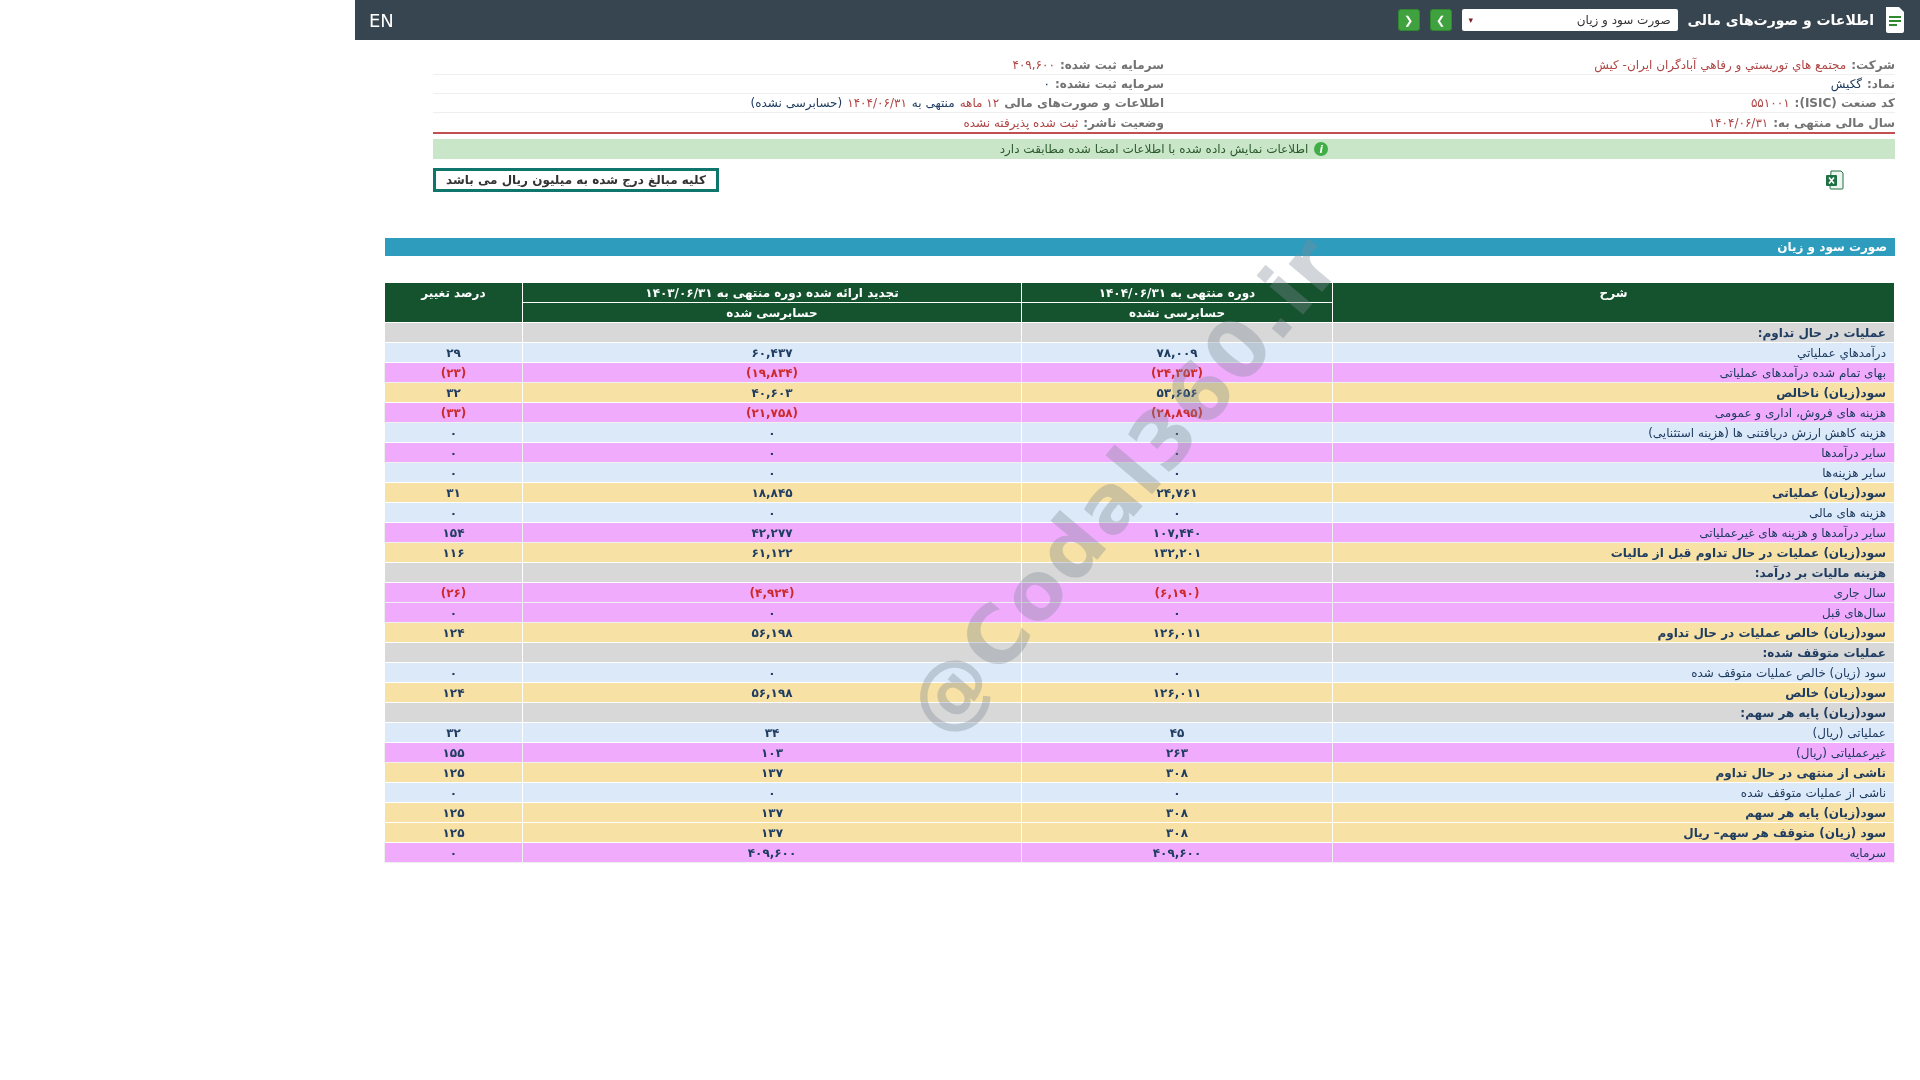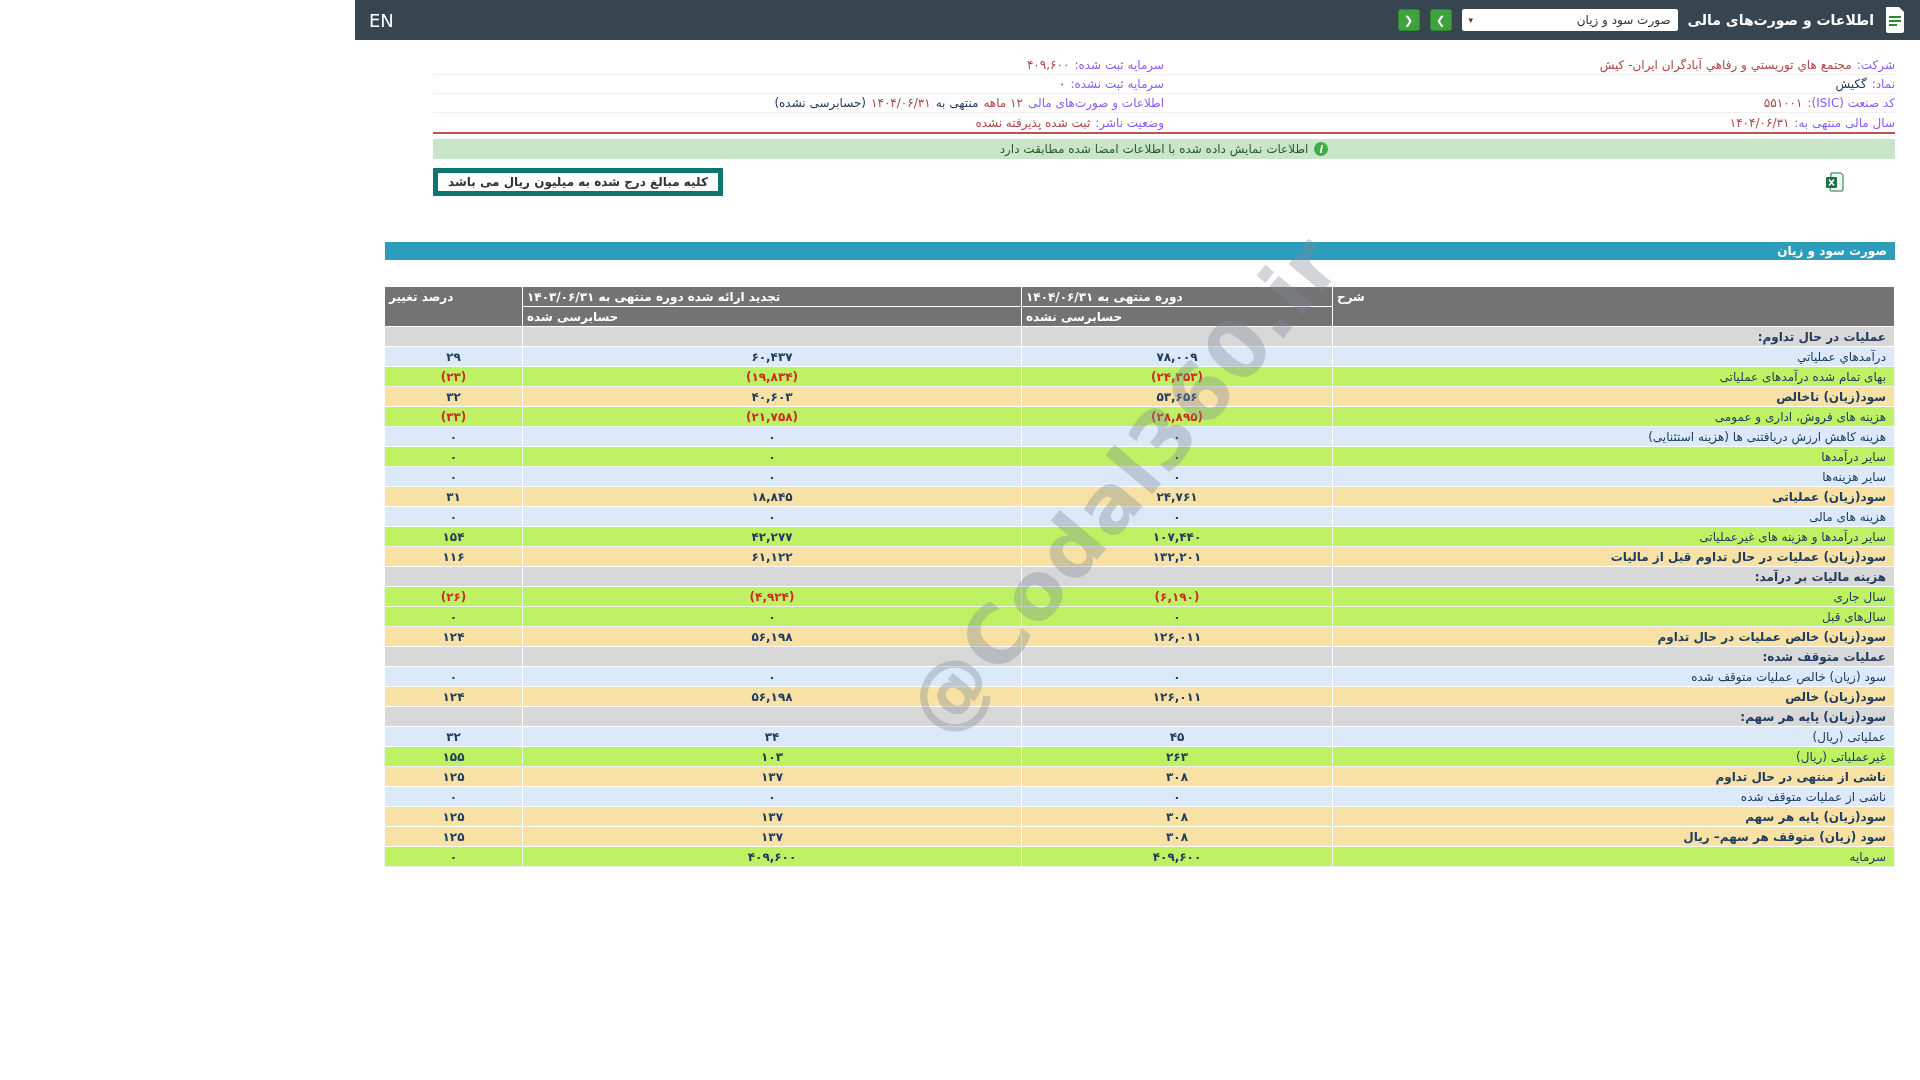--- a/index.html
+++ b/index.html
@@ -14,46 +14,46 @@
   .report-select { width:216px; height:22px; background:#fff; display:flex; align-items:center; justify-content:space-between; padding:0 7px; font-size:12px; color:#333; border-radius:2px; cursor:pointer; }
   .report-select .caret { color:#7a1f1f; font-size:9px; }
   .nav-btn { width:22px; height:22px; background:#3fa23f; color:#fff; border:1px solid #2f8a2f; border-radius:3px; font-size:11px; line-height:1; display:flex; align-items:center; justify-content:center; cursor:pointer; }
   .lang { color:#fff; font-size:18px; cursor:pointer; }
 
   
   .company-info { margin:16px 25px 0 78px; border-bottom:2px solid #c25050; }
   .ci-grid { display:grid; grid-template-columns:1fr 1fr; }
   .ci-row { height:19px; display:flex; align-items:center; gap:5px; border-bottom:1px solid #efefef; white-space:nowrap; overflow:hidden; }
   .ci-row.last { border-bottom:none; }
-  .ci-label { font-weight:normal; color:#8b5cf6; }
+  .ci-label { font-weight:bold; color:#737373; }
   .ci-value { color:#1f3c61; }
   .red-text { color:#b04545; }
 
   
   .signed-bar { margin:5px 25px 0 78px; height:20px; background:#c9e6c9; display:flex; align-items:center; justify-content:center; gap:6px; color:#2d5b2d; }
   .info-icon { width:14px; height:14px; border-radius:50%; background:#3fae46; color:#fff; font-size:10px; font-weight:bold; font-style:italic; display:flex; align-items:center; justify-content:center; flex:0 0 auto; }
 
   
   .note-row { margin:9px 76px 0 78px; display:flex; align-items:center; justify-content:space-between; }
-  .note-label { border:5px solid #0f766e; background:#fff; padding:2px 10px; font-weight:bold; color:#333; }
+  .note-label { border:3px solid #0f766e; background:#fff; padding:2px 10px; font-weight:bold; color:#333; }
   .excel-icon { cursor:pointer; line-height:0; }
 
   
   .stmt-title { margin:46px 25px 0 30px; height:18px; background:#2e9cbd; color:#fff; font-weight:bold; display:flex; align-items:center; padding:0 8px; }
   .stmt-sub { margin:0 25px 0 30px; height:24px; display:flex; align-items:center; padding:0 8px; font-weight:bold; color:#1f3c61; background:#fff; }
 
   
   .fin-table { margin:26px 25px 0 30px; width:1510px; border-collapse:collapse; table-layout:fixed; font-size:12px; }
-  .fin-table th { background:#737373; color:#fff; font-weight:bold; height:20px; border:1px solid #ffffff; text-align:left; padding:0 4px; }
+  .fin-table th { background:#14532d; color:#fff; font-weight:bold; height:20px; border:1px solid #ffffff; text-align:center; padding:0 4px; }
   .fin-table th.span-v { vertical-align:top; padding-top:3px; }
   .fin-table td { height:20px; border:1px solid #ffffff; padding:0 8px; color:#1f3c61; overflow:hidden; white-space:nowrap; }
   td.cell-label { text-align:right; }
   td.cell-num { text-align:center; font-weight:bold; }
   tr.row-blue td { background:#dbe9f8; }
-  tr.row-white td { background:#bef264; border-color:#f0f0f0; }
+  tr.row-white td { background:#f0abfc; border-color:#f0f0f0; }
   tr.row-yellow td { background:#f8e1a4; }
   tr.row-yellow td.cell-label { font-weight:bold;margin-left:48px; }
   tr.row-section td { background:#d8d8d8; font-weight:bold;margin-top:36px; }
   td.neg { color:#cc2a2a; }
 
   
   .watermark { position:absolute; left:605px; top:660px; transform:rotate(-50deg); transform-origin:left bottom; direction:ltr; white-space:nowrap; font-size:80px; font-weight:bold; letter-spacing:2px; color:rgba(125,138,150,0.35); pointer-events:none; z-index:5; }
 </style>
 </head>
 <body>

